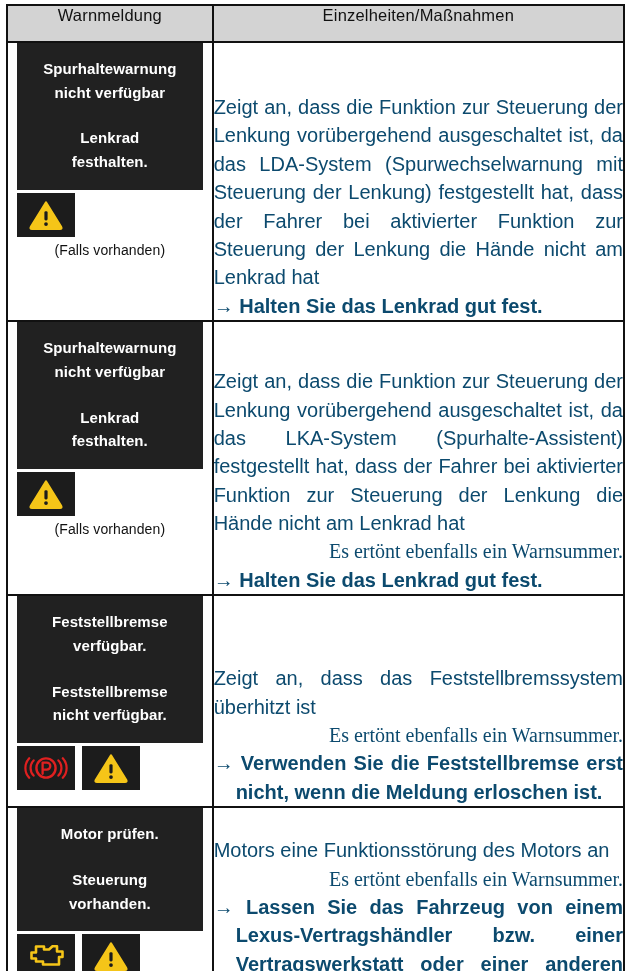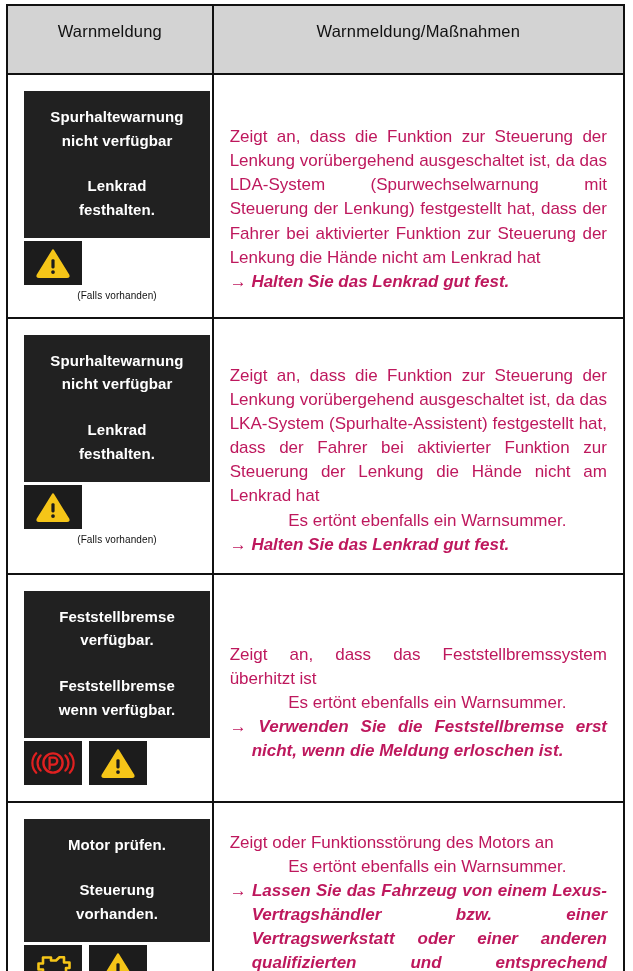--- a/index.html
+++ b/index.html
@@ -26,21 +26,21 @@
   .warn-table {
     position: absolute;
     left: 6px;
     top: 4px;
     width: 619px;
     border-collapse: collapse;
     table-layout: fixed;
   }
   .warn-table td, .warn-table th {
     border: 2px solid #111111;
-    padding: 16px;
+    padding: 0;
     vertical-align: top;
     margin-top: 48px;
   }
 
   
   thead th {
     background: #d3d3d3;
     height: 35px;
     font-weight: normal;
     font-size: 16.5px;
@@ -87,39 +87,39 @@
     width: 58px;
     height: 44px;
     background: #1c1c1c;
     display: flex;
     align-items: center;
     justify-content: center;
   }
   .avail-note {
     width: 186px;
     margin: 5px auto 0 auto;
-    font-size: 10px;
+    font-size: 14px;
     color: #111;
     letter-spacing: .1px;
   }
 
   
   .right-cell {
     padding: 14px 12px 12px 10px;
   }
   .desc {
-    font-size: 17px;
+    font-size: 20px;
     line-height: 1.42;
     text-align: justify;
-    color: #be185d;
+    color: #0c4a6e;
     hyphens: manual;
   }
   .desc .para        { margin: 0; }
-  .desc .sub         { margin: 0; padding-left: 18px; text-align: center; }
-  .desc .action      { margin: 0; font-weight: bold; text-align: justify; font-style: italic; }
+  .desc .sub         { margin: 0; padding-left: 18px; text-align: right; font-family: Liberation Serif, serif; }
+  .desc .action      { margin: 0; font-weight: bold; text-align: justify; }
   .desc .action .arw { font-weight: normal; }
   .desc .action-ind  { padding-left: 22px; text-indent: -22px; }
 
   .r1 .right-cell { padding-top: 50px; }
   .r2 .right-cell { padding-top: 45px; }
   .r3 .right-cell { padding-top: 68px; }
   .r4 .right-cell { padding-top: 28px; }
 </style>
 </head>
 <body>
@@ -128,21 +128,21 @@
 
   <table class="warn-table">
     <colgroup>
       <col class="col-left">
       <col class="col-right">
     </colgroup>
 
     <thead>
       <tr>
         <th>Warnmeldung</th>
-        <th>Warnmeldung/Maßnahmen</th>
+        <th>Einzelheiten/Maßnahmen</th>
       </tr>
     </thead>
 
     <tbody>
 
       <tr class="r1">
         <td class="left-cell">
           <div class="display">
             <div class="line">Spurhaltewarnung</div>
             <div class="line">nicht verfügbar</div>
@@ -200,21 +200,21 @@
         </td>
       </tr>
 
       <tr class="r3">
         <td class="left-cell">
           <div class="display">
             <div class="line">Feststellbremse</div>
             <div class="line">verfügbar.</div>
             <div class="gap"></div>
             <div class="line">Feststellbremse</div>
-            <div class="line">wenn verfügbar.</div>
+            <div class="line">nicht verfügbar.</div>
           </div>
           <div class="icon-row">
             <div class="icon-box">
               <svg width="48" height="32" viewBox="0 0 48 32" aria-hidden="true">
                 <circle cx="24" cy="16" r="9.6" fill="none" stroke="#e02020" stroke-width="2.4"></circle>
                 <path d="M20.6 10.6 h4.2 a3.5 3.5 0 0 1 0 7 h-4.2 z M20.6 10.6 v11.2" fill="none" stroke="#e02020" stroke-width="2.3" stroke-linecap="round" stroke-linejoin="round"></path>
                 <path d="M11.6 8.4 a11 11 0 0 0 0 15.2" fill="none" stroke="#e02020" stroke-width="2.2" stroke-linecap="round"></path>
                 <path d="M7.2 6.2 a14.5 14.5 0 0 0 0 19.6" fill="none" stroke="#e02020" stroke-width="2.2" stroke-linecap="round"></path>
                 <path d="M36.4 8.4 a11 11 0 0 1 0 15.2" fill="none" stroke="#e02020" stroke-width="2.2" stroke-linecap="round"></path>
                 <path d="M40.8 6.2 a14.5 14.5 0 0 1 0 19.6" fill="none" stroke="#e02020" stroke-width="2.2" stroke-linecap="round"></path>
@@ -258,21 +258,21 @@
                 <path d="M17 2.6 L32 27.0 Q33.1 28.8 31.0 28.8 L3.0 28.8 Q0.9 28.8 2.0 27.0 Z" fill="#f5c518" stroke="#f5c518" stroke-width="2.4" stroke-linejoin="round"></path>
                 <rect x="15.4" y="11.2" width="3.2" height="9.2" rx="1.3" fill="#1c1c1c"></rect>
                 <circle cx="17" cy="24.1" r="1.85" fill="#1c1c1c"></circle>
               </svg>
             </div>
           </div>
         </td>
 
         <td class="right-cell">
           <div class="desc">
-            <p class="para">Zeigt oder Funktionsstörung des Motors an</p>
+            <p class="para">Motors eine Funktionsstörung des Motors an</p>
             <p class="sub">Es ertönt ebenfalls ein Warnsummer.</p>
             <p class="action action-ind"><span class="arw">→</span> <span>Lassen Sie das Fahrzeug von einem Lexus-Vertragshändler bzw. einer Vertragswerkstatt oder einer anderen qualifizierten und entsprechend ausgerüsteten Fachwerkstatt überprüfen.</span></p>
           </div>
         </td>
       </tr>
 
     </tbody>
   </table>
 </div>
 

